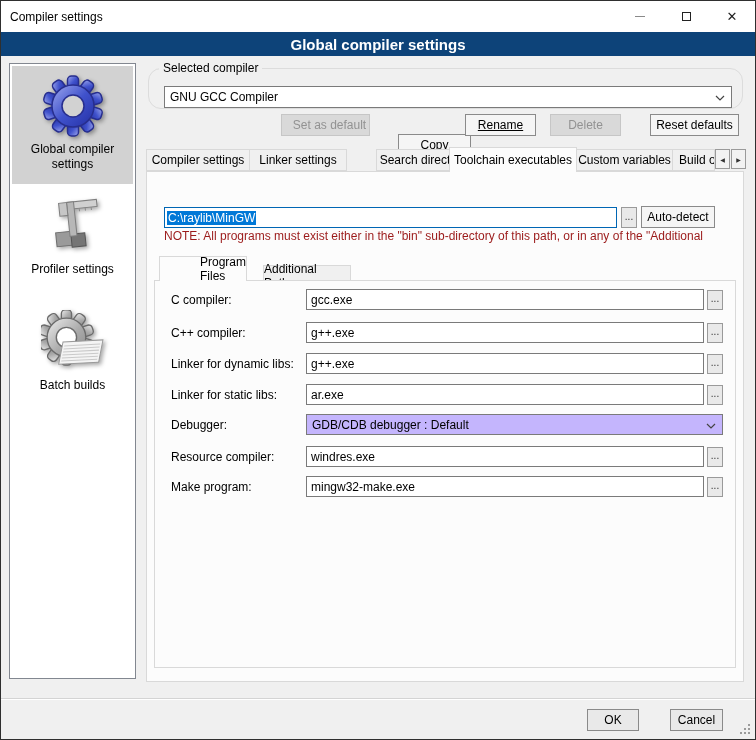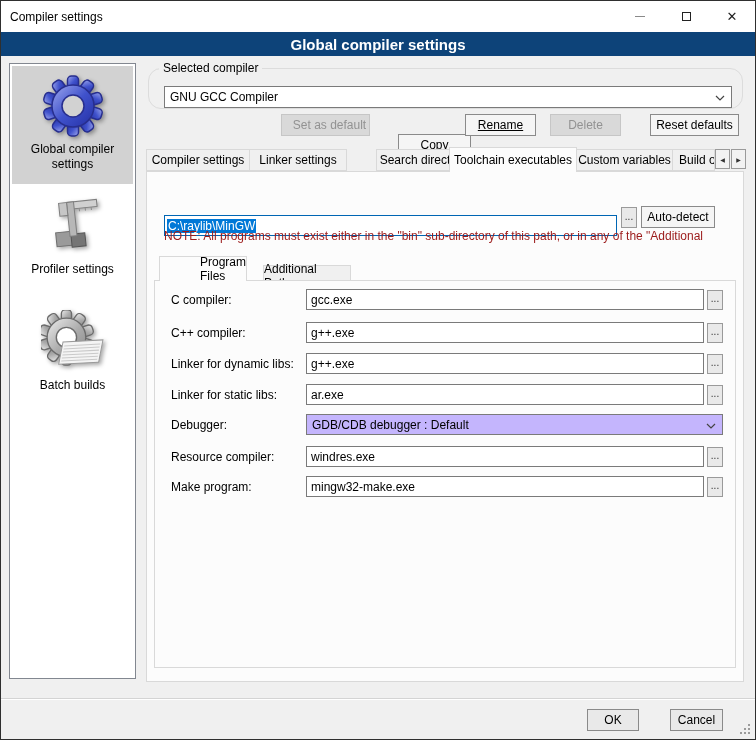--- a/index.html
+++ b/index.html
@@ -62,21 +62,21 @@
   .t4{left:575px;width:97px;}
   .t5{left:671px;width:43px;justify-content:flex-start;padding-left:6px;}
   .tab-arrow{position:absolute;top:148px;width:15px;height:20px;background:#f2f2f2;border:1px solid #9a9a9a;
              font-size:6px;color:#333;display:flex;align-items:center;justify-content:center;z-index:4;cursor:default;}
   .ta-l{left:714px;}
   .ta-r{left:730px;}
   
   .page{position:absolute;left:145px;top:170px;width:598px;height:511px;background:#fcfcfc;border:1px solid #d9d9d9;z-index:1;}
   
   .dir-input{position:absolute;left:163px;top:206px;width:453px;height:21px;background:#fff;border:1px solid #0066b4;
-             display:flex;align-items:center;padding:0 2px;z-index:2;cursor:text;margin-top:8px;}
+             display:flex;align-items:center;padding:0 2px;z-index:2;cursor:text;}
   .dir-input .seltext{background:#0078d7;color:#fff;padding:0 1px;white-space:nowrap;}
   .mini-btn{position:absolute;width:16px;background:#e9e9e9;border:1px solid #9a9a9a;font-size:10px;line-height:8px;
             color:#333;display:flex;align-items:flex-end;justify-content:center;padding-bottom:6px;cursor:default;z-index:2;}
   .b-dirbrowse{left:620px;top:206px;height:21px;}
   .b-autodetect{left:640px;top:205px;width:74px;z-index:2;}
   .note{position:absolute;left:163px;top:228px;width:571px;height:16px;color:#9b1a1a;white-space:nowrap;overflow:hidden;z-index:2;}
   
   .subtab{position:absolute;background:#f0f0f0;border:1px solid #d9d9d9;display:flex;align-items:center;justify-content:center;cursor:default;}
   .st0{left:158px;top:255px;width:88px;height:25px;background:#fcfcfc;border-bottom:none;z-index:4;padding-left:40px;}
   .st1{left:262px;top:258px;width:88px;height:22px;z-index:2;margin-top:6px;}

